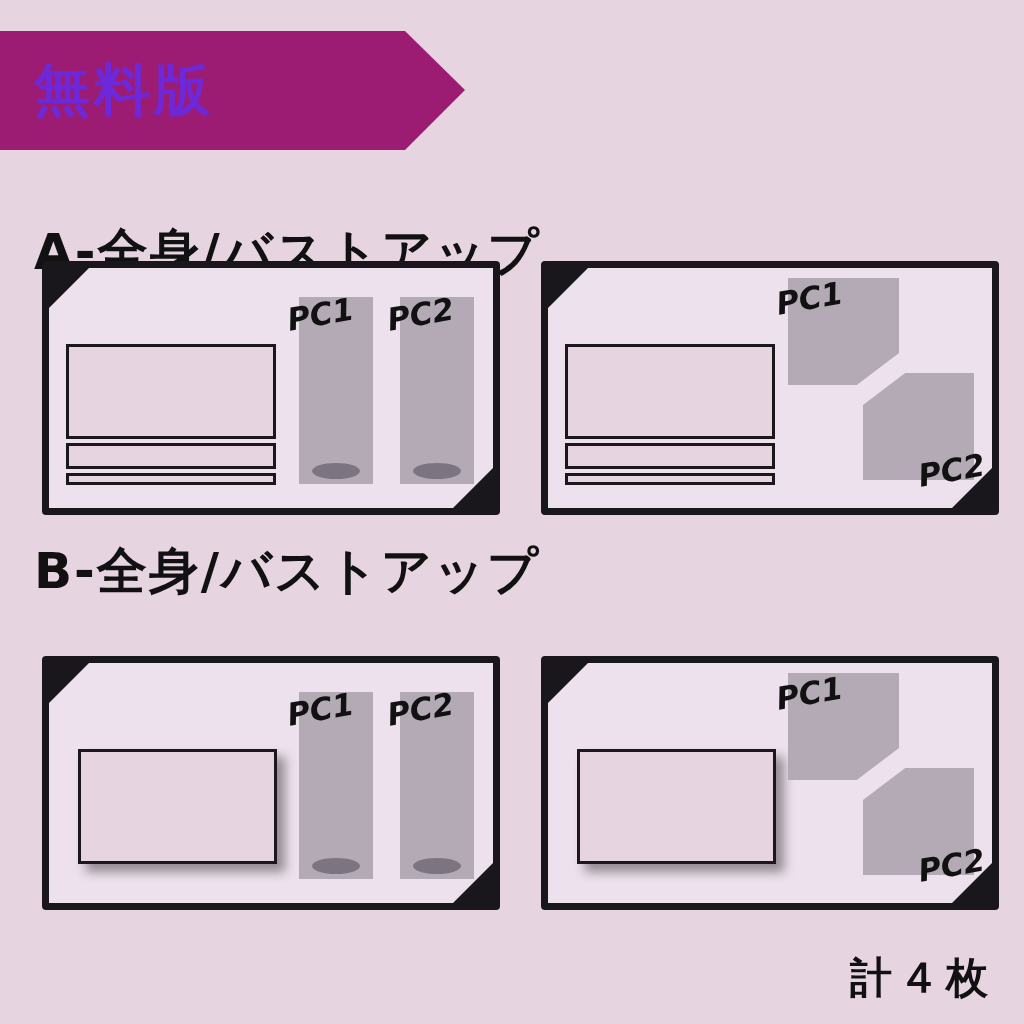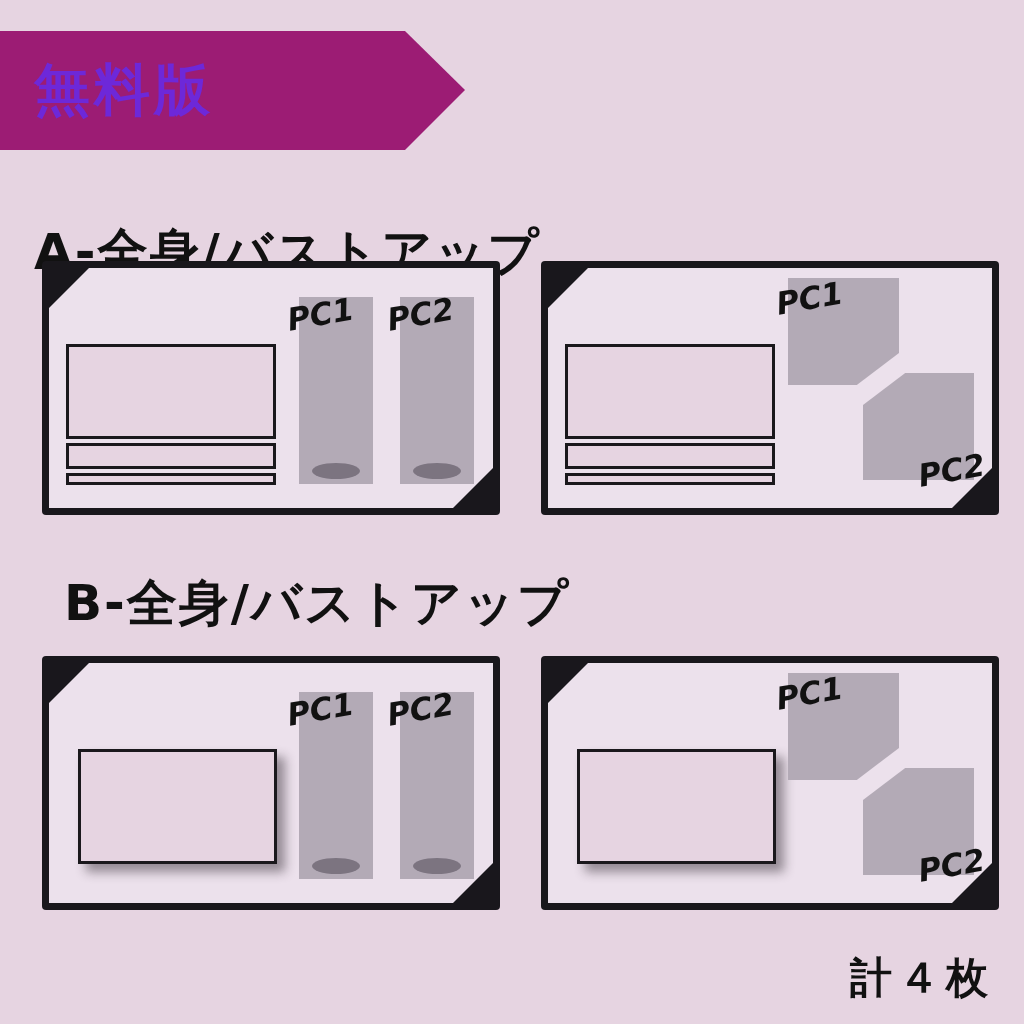--- a/index.html
+++ b/index.html
@@ -46,21 +46,21 @@
     <div class="box" style="left:17px;top:76px;width:210px;height:95px;"></div>
     <div class="box" style="left:17px;top:175px;width:210px;height:26px;"></div>
     <div class="box" style="left:17px;top:205px;width:210px;height:12px;"></div>
     <div class="poly" style="left:240px;top:10px;width:111px;height:107px;clip-path:polygon(0 0,100% 0,100% 70%,62% 100%,0 100%);"></div>
     <div class="poly" style="left:315px;top:105px;width:111px;height:107px;clip-path:polygon(38% 0,100% 0,100% 100%,0 100%,0 30%);"></div>
     <div class="pc-label" style="left:228px;top:12px;transform:rotate(-10deg);">PC1</div>
     <div class="pc-label" style="left:370px;top:184px;transform:rotate(-10deg);">PC2</div>
   </div>
 </div>
 
-<div class="heading" style="top:570px;margin-left:30px;">B-全身/バストアップ</div>
+<div class="heading" style="top:538px;">B-全身/バストアップ</div>
 
 <div class="card" style="left:42px;top:656px;">
   <div class="card-inner">
     <div class="box shadow" style="left:29px;top:86px;width:199px;height:115px;"></div>
     <div class="pillar" style="left:250px;top:29px;width:74px;height:187px;"></div>
     <div class="oval" style="left:263px;top:195px;width:48px;height:16px;"></div>
     <div class="pillar" style="left:351px;top:29px;width:74px;height:187px;"></div>
     <div class="oval" style="left:364px;top:195px;width:48px;height:16px;"></div>
     <div class="pc-label" style="left:238px;top:28px;transform:rotate(-10deg);">PC1</div>
     <div class="pc-label" style="left:338px;top:28px;transform:rotate(-10deg);">PC2</div>

